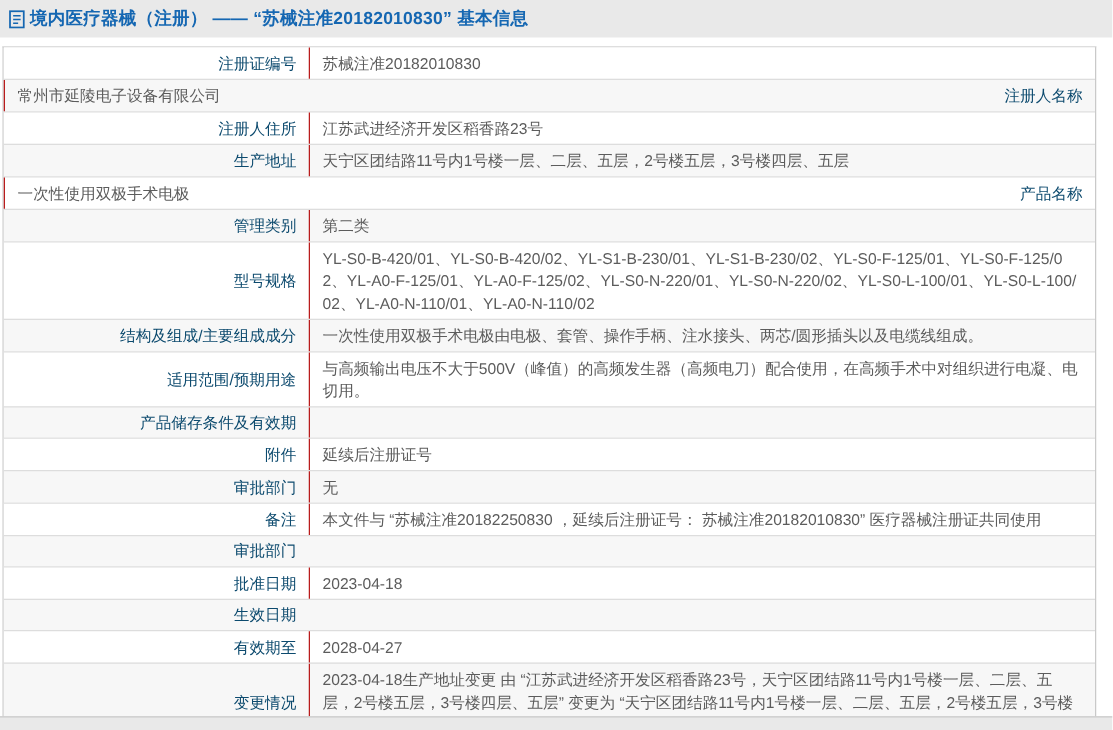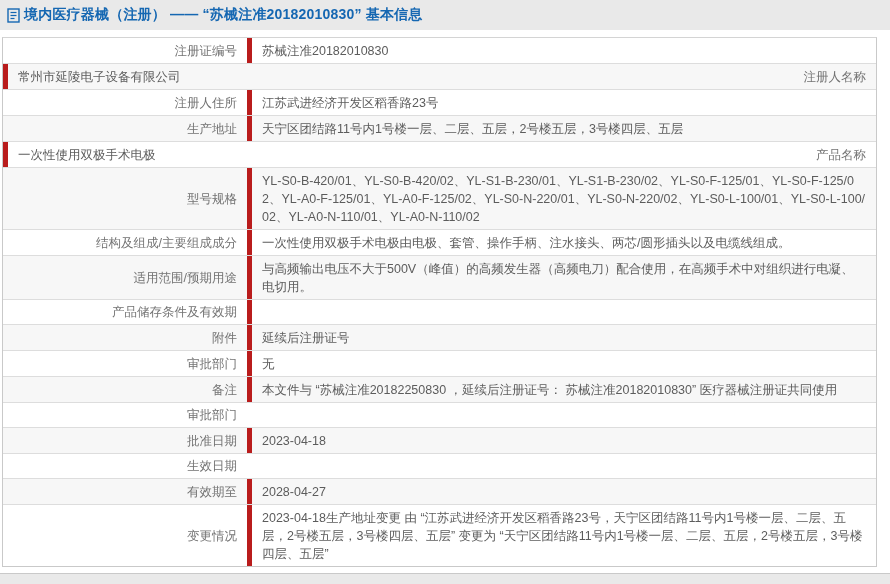--- a/index.html
+++ b/index.html
@@ -43,25 +43,25 @@
     line-height: 18px;
     color: #5c5c5c;
     display: flex;
     align-items: center;
   }
   .cell.label {
     width: 244px;
     flex: 0 0 244px;
     justify-content: flex-end;
     text-align: right;
-    color: #737373;
+    color: #0c4a6e;
   }
   .cell.value {
     flex: 1;
-    border-left: 5px solid #b91c1c;
+    border-left: 1px solid #b91c1c;
     word-break: break-all;
     display: block;
     padding-top: 4px;
   }
   .footer-bar {
     position: absolute;
     left: 0; bottom: 0;
     width: 890px; height: 11px;
     background: #e9e9e9;
     border-top: 1px solid #c9c9c9;
@@ -95,20 +95,24 @@
       <div class="cell label">注册人住所</div>
       <div class="cell value">江苏武进经济开发区稻香路23号</div>
     </div>
   <div class="row">
       <div class="cell label">生产地址</div>
       <div class="cell value">天宁区团结路11号内1号楼一层、二层、五层，2号楼五层，3号楼四层、五层</div>
     </div>
   <div class="row">
       <div class="cell value">一次性使用双极手术电极</div>
       <div class="cell label">产品名称</div>
+    </div>
+  <div class="row">
+      <div class="cell label">管理类别</div>
+      <div class="cell value">第二类</div>
     </div>
   <div class="row">
       <div class="cell label">型号规格</div>
       <div class="cell value">YL-S0-B-420/01、YL-S0-B-420/02、YL-S1-B-230/01、YL-S1-B-230/02、YL-S0-F-125/01、YL-S0-F-125/02、YL-A0-F-125/01、YL-A0-F-125/02、YL-S0-N-220/01、YL-S0-N-220/02、YL-S0-L-100/01、YL-S0-L-100/02、YL-A0-N-110/01、YL-A0-N-110/02</div>
     </div>
   <div class="row">
       <div class="cell label">结构及组成/主要组成成分</div>
       <div class="cell value">一次性使用双极手术电极由电极、套管、操作手柄、注水接头、两芯/圆形插头以及电缆线组成。</div>
     </div>
   <div class="row">

